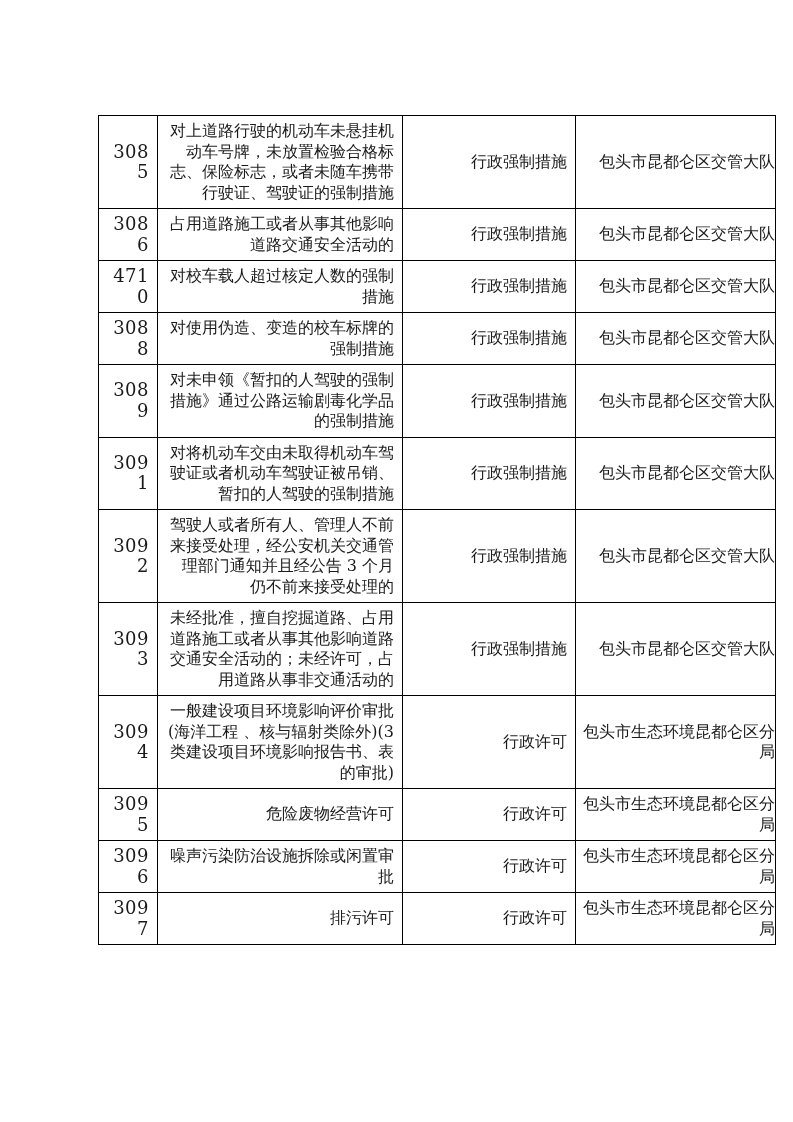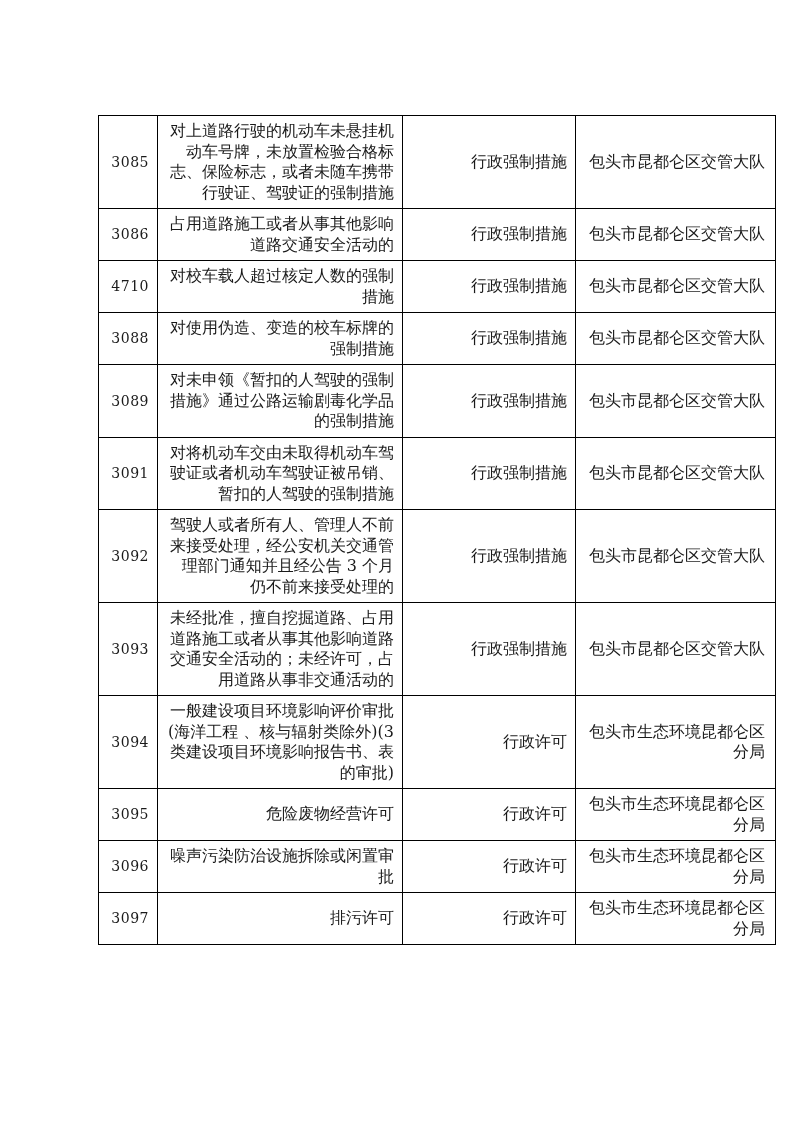--- a/index.html
+++ b/index.html
@@ -32,26 +32,26 @@
     border: 1px solid #000000;
     text-align: right;
     vertical-align: middle;
     font-size: 16px;
     line-height: 20.5px;
     padding: 5px 8px;
     word-break: normal;
     overflow-wrap: break-word;
   }
   .doc-table td.cell-code {
-    font-size: 14px;
+    font-size: 18px;
     letter-spacing: 0.5px;
   }
   .doc-table td.cell-dept {
     padding-left: 2px;
-    padding-right: 10px;
+    padding-right: 0;
   }
   .doc-table tr {
     height: 51px;
   }
 </style>
 </head>
 <body>
 
 <div class="page">
   <table class="doc-table">

